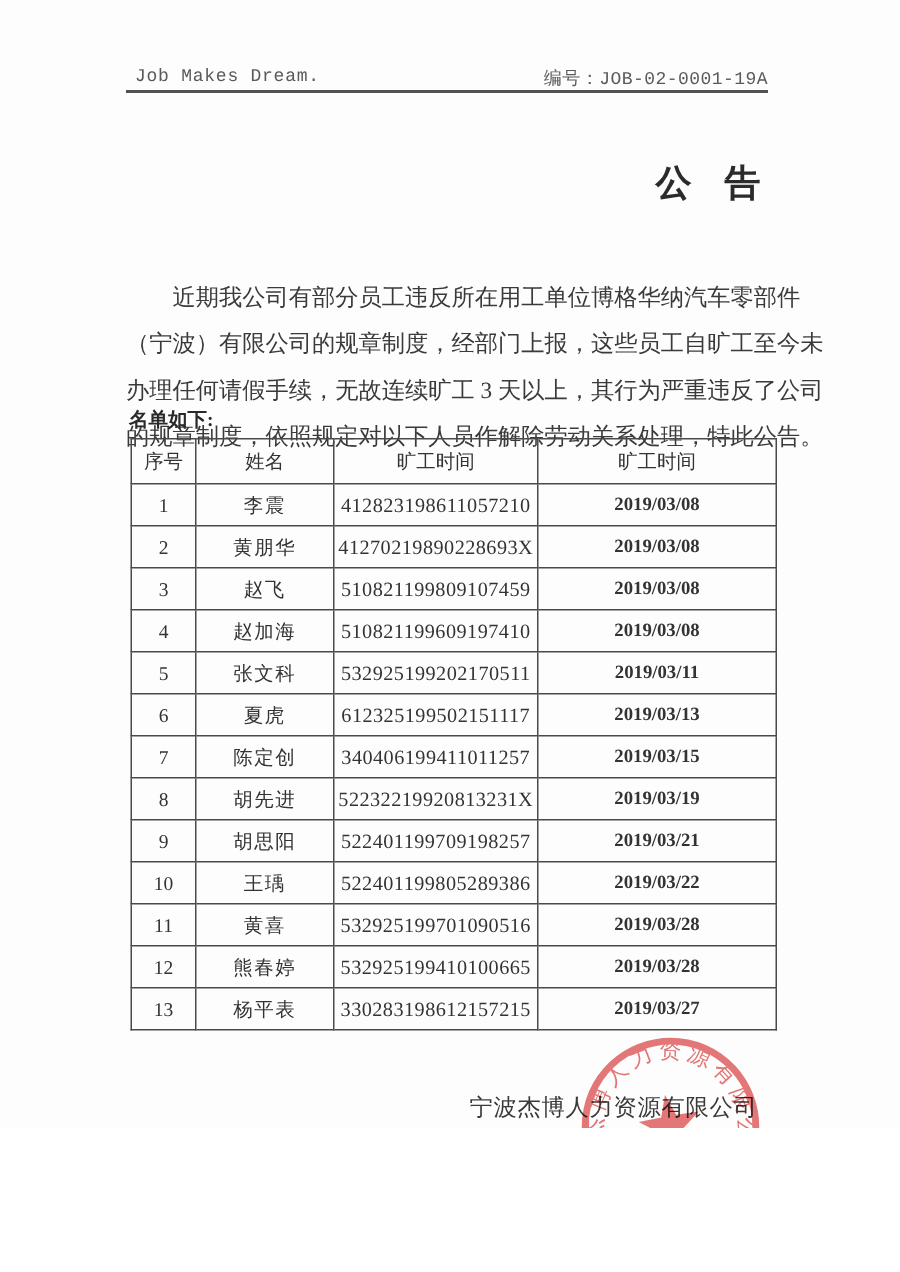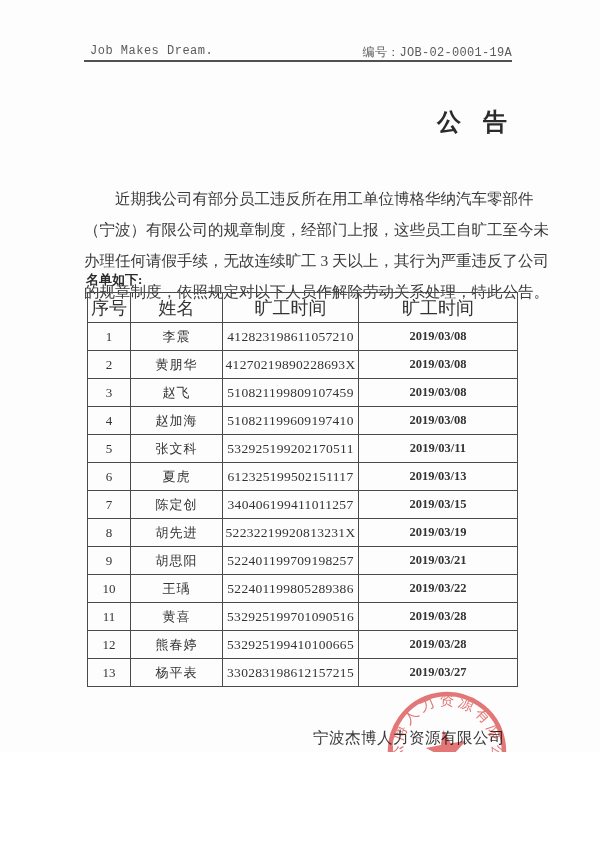--- a/index.html
+++ b/index.html
@@ -41,21 +41,21 @@
     position:absolute; top:271px; left:86px;
     font-size:13px; font-weight:bold; color:#2a2a2a;text-align:right;
   }
   
   .roster { position:absolute; top:292px; left:87px; }
   table { border-collapse:collapse; table-layout:fixed; width:430px; }
   th, td {
     border:1px solid #4a4a4a; text-align:center; vertical-align:middle;
     font-weight:normal; color:#333; padding:0; overflow:hidden;
   }
-  thead th { height:29px; font-size:18px; }
+  thead th { height:29px; font-size:13px; }
   tbody td { height:27px; }
   td.c0 { font-size:13px; }
   td.c1 { font-size:13px; letter-spacing:1px; }
   td.c2 { font-size:13.5px; letter-spacing:0.3px; }
   td.c3 { font-size:12.5px;font-weight:bold; }
   
   .footer-company {
     position:absolute; top:728px; right:95px;
     font-size:15.5px; color:#3a3a3a; letter-spacing:0.5px;
   }

